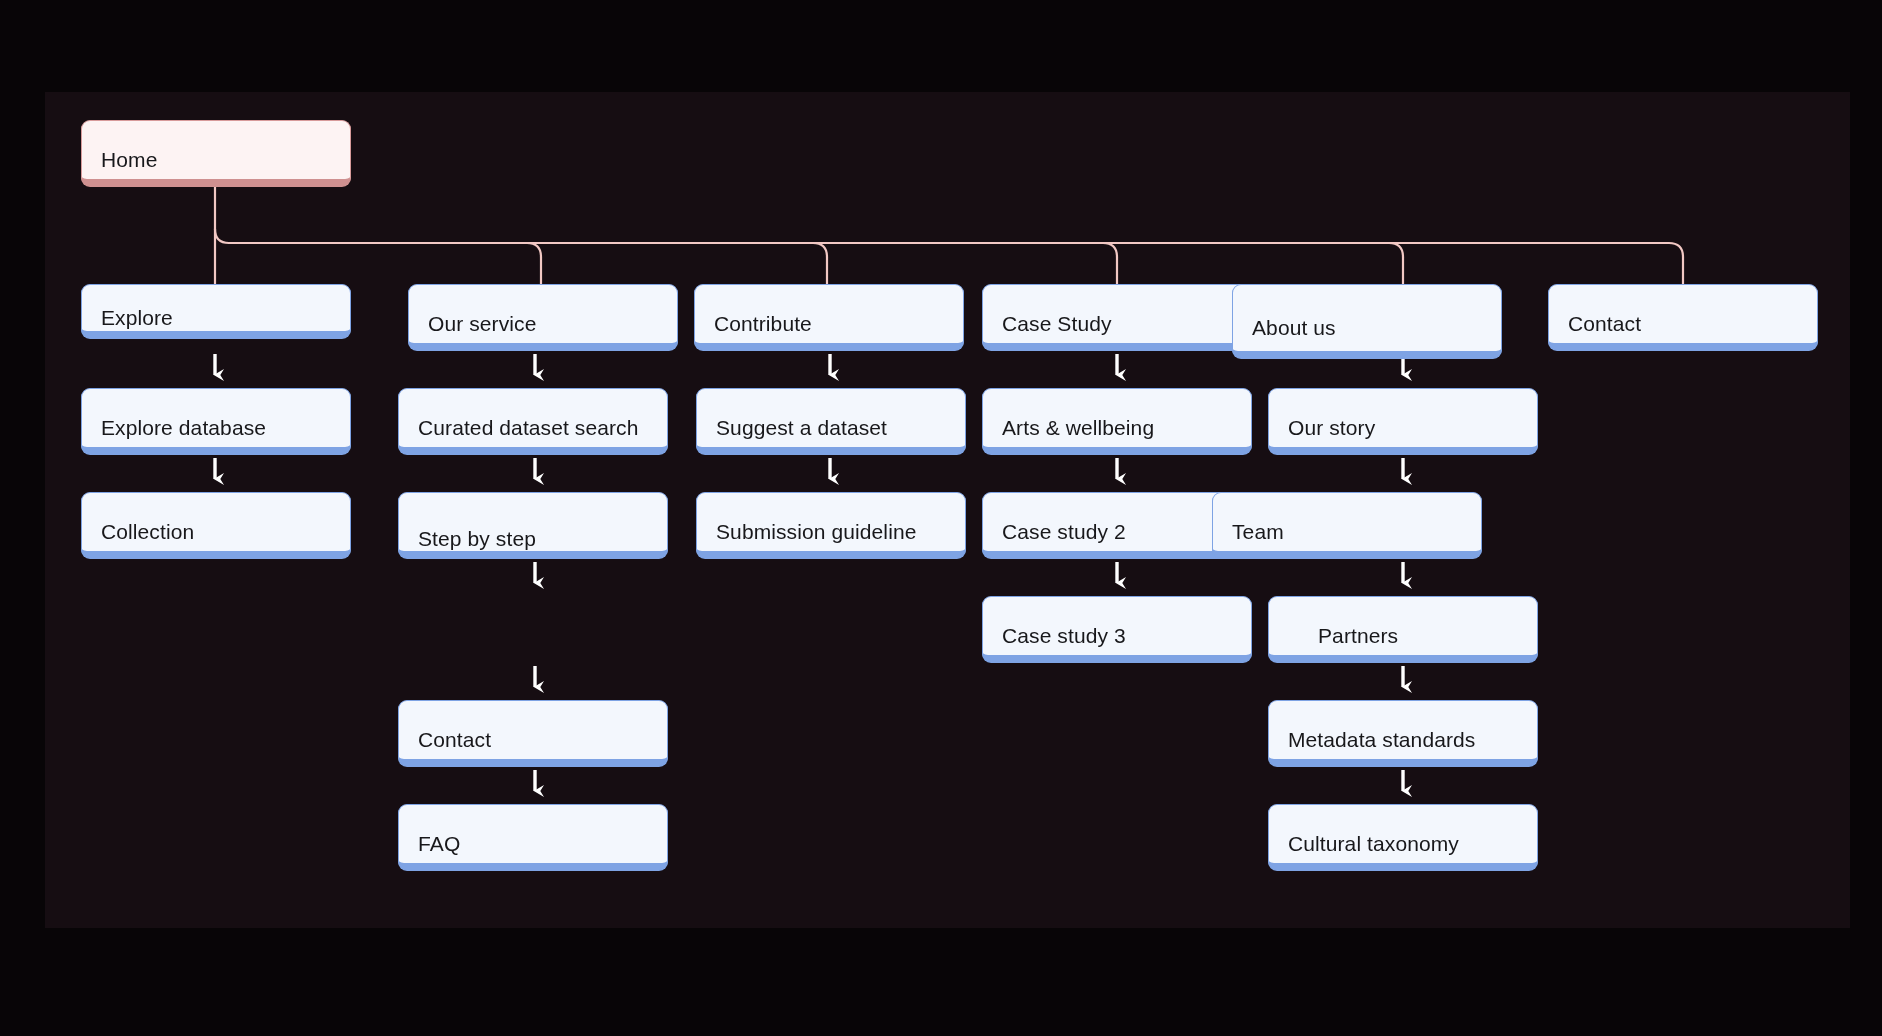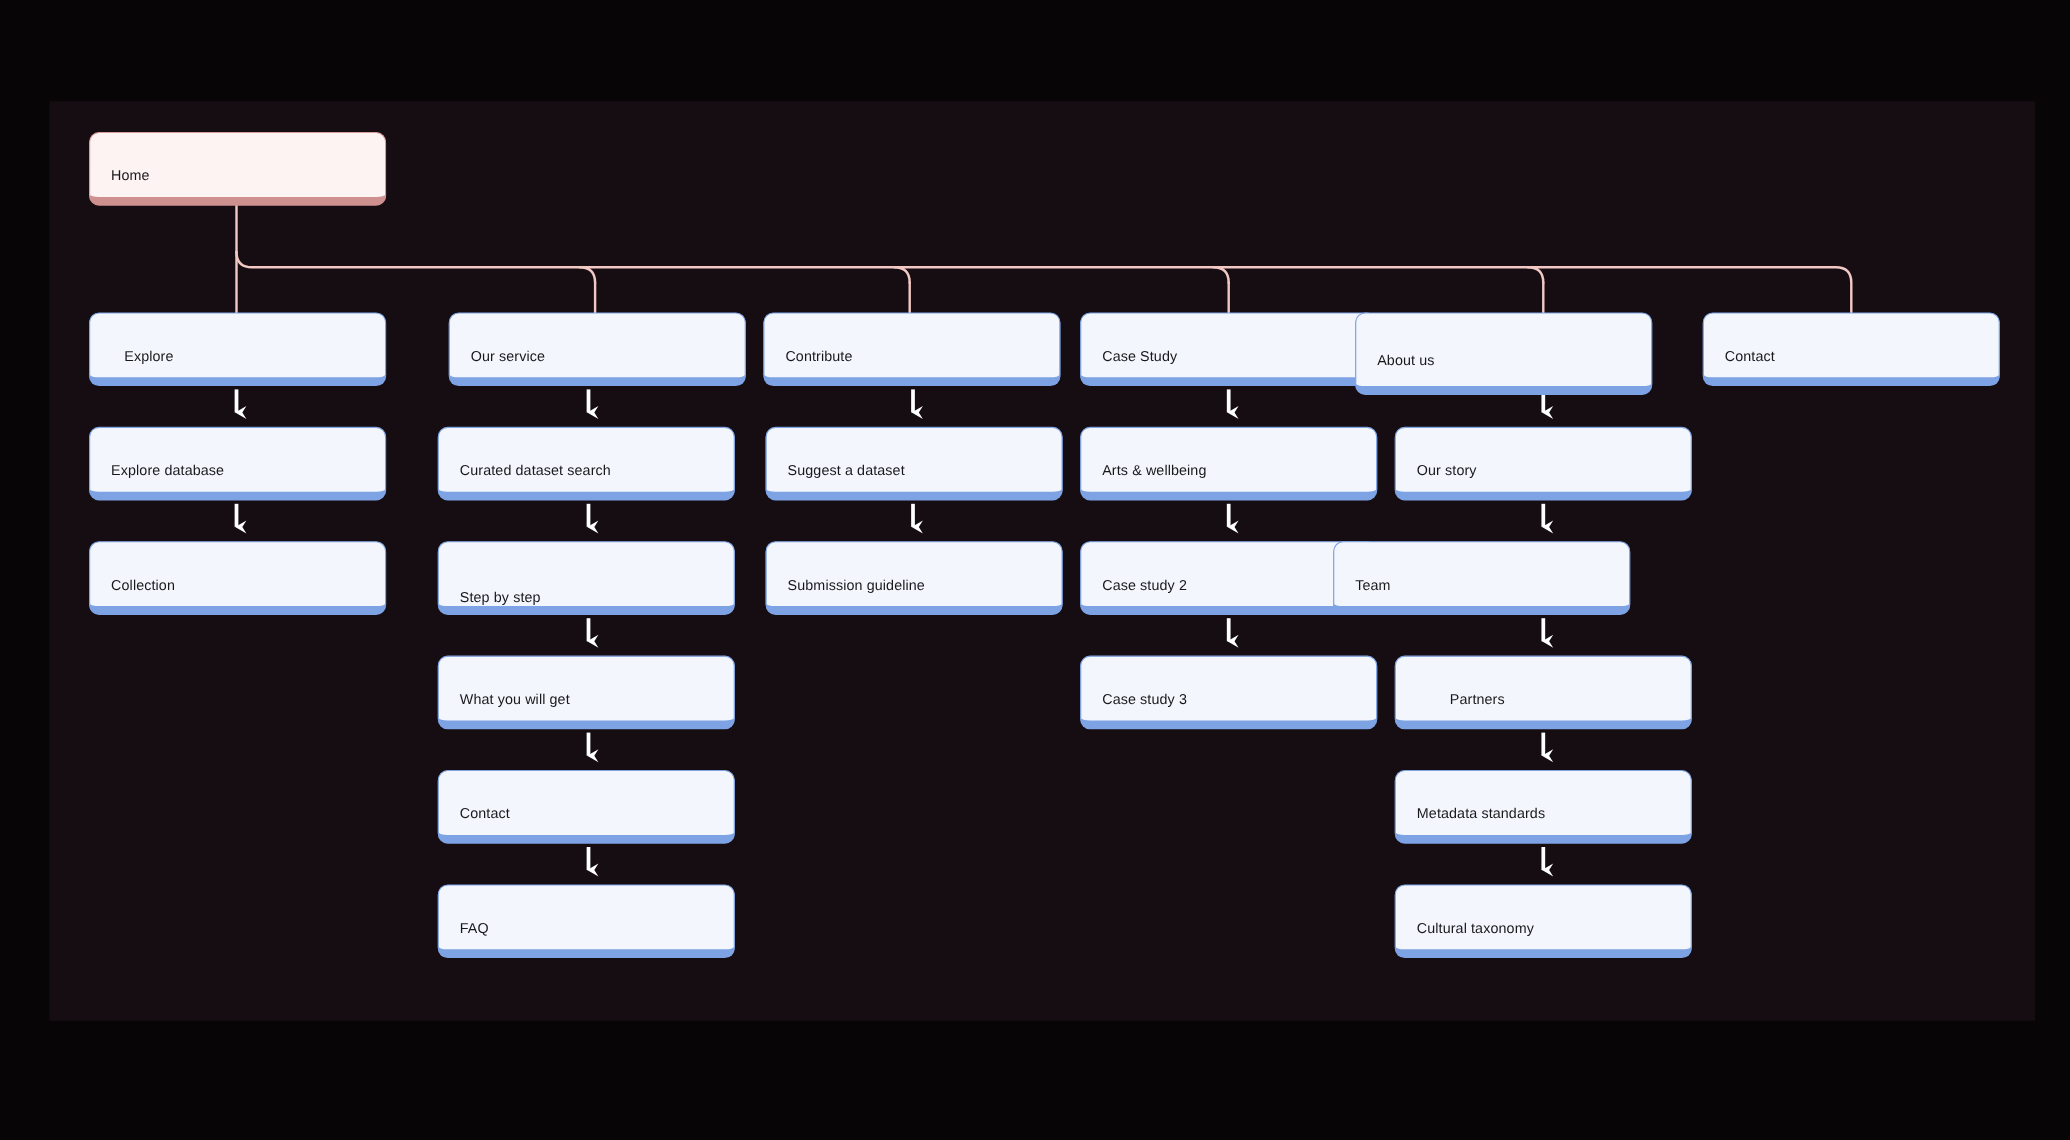--- a/index.html
+++ b/index.html
@@ -45,21 +45,21 @@
   .node {
     position: absolute;
     box-sizing: border-box;
     border-radius: 9px;
     display: flex;
     align-items: center;
     z-index: 5;
   }
 
   .node .node-label {
-    font-size: 13px;
+    font-size: 21px;
     letter-spacing: 0.1px;
     color: #18181b;
     padding-left: 19px;
     white-space: nowrap;
     line-height: 1.2;
     margin-top: 20px;
   }
 
   
   .node.page {
@@ -132,42 +132,39 @@
       <path d="M1403,562 L1403,583" marker-end="url(#arrowWhite)"></path>
       <path d="M1403,666 L1403,687" marker-end="url(#arrowWhite)"></path>
       <path d="M1403,770 L1403,791" marker-end="url(#arrowWhite)"></path>
     </g>
   </svg>
 
   <div class="node root" style="left:81px; top:120px; width:270px; height:66px;">
     <span class="node-label">Home</span>
   </div>
 
-  <div class="node page" style="left:81px; top:284px; width:270px; height:66px;padding-left:12px;">
+  <div class="node page" style="left:81px; top:284px; width:270px; height:54px;">
     <span class="node-label">Explore</span>
   </div>
   <div class="node page" style="left:81px; top:388px; width:270px; height:66px;">
     <span class="node-label">Explore database</span>
   </div>
   <div class="node page" style="left:81px; top:492px; width:270px; height:66px;">
     <span class="node-label">Collection</span>
   </div>
 
   <div class="node page" style="left:408px; top:284px; width:270px; height:66px;">
     <span class="node-label">Our service</span>
   </div>
   <div class="node page" style="left:398px; top:388px; width:270px; height:66px;">
     <span class="node-label">Curated dataset search</span>
   </div>
   <div class="node page" style="left:398px; top:492px; width:270px; height:66px;align-items:flex-end;">
     <span class="node-label">Step by step</span>
   </div>
-  <div class="node page" style="left:398px; top:596px; width:270px; height:66px;">
-    <span class="node-label">What you will get</span>
-  </div>
   <div class="node page" style="left:398px; top:700px; width:270px; height:66px;">
     <span class="node-label">Contact</span>
   </div>
   <div class="node page" style="left:398px; top:804px; width:270px; height:66px;">
     <span class="node-label">FAQ</span>
   </div>
 
   <div class="node page" style="left:694px; top:284px; width:270px; height:66px;">
     <span class="node-label">Contribute</span>
   </div>

